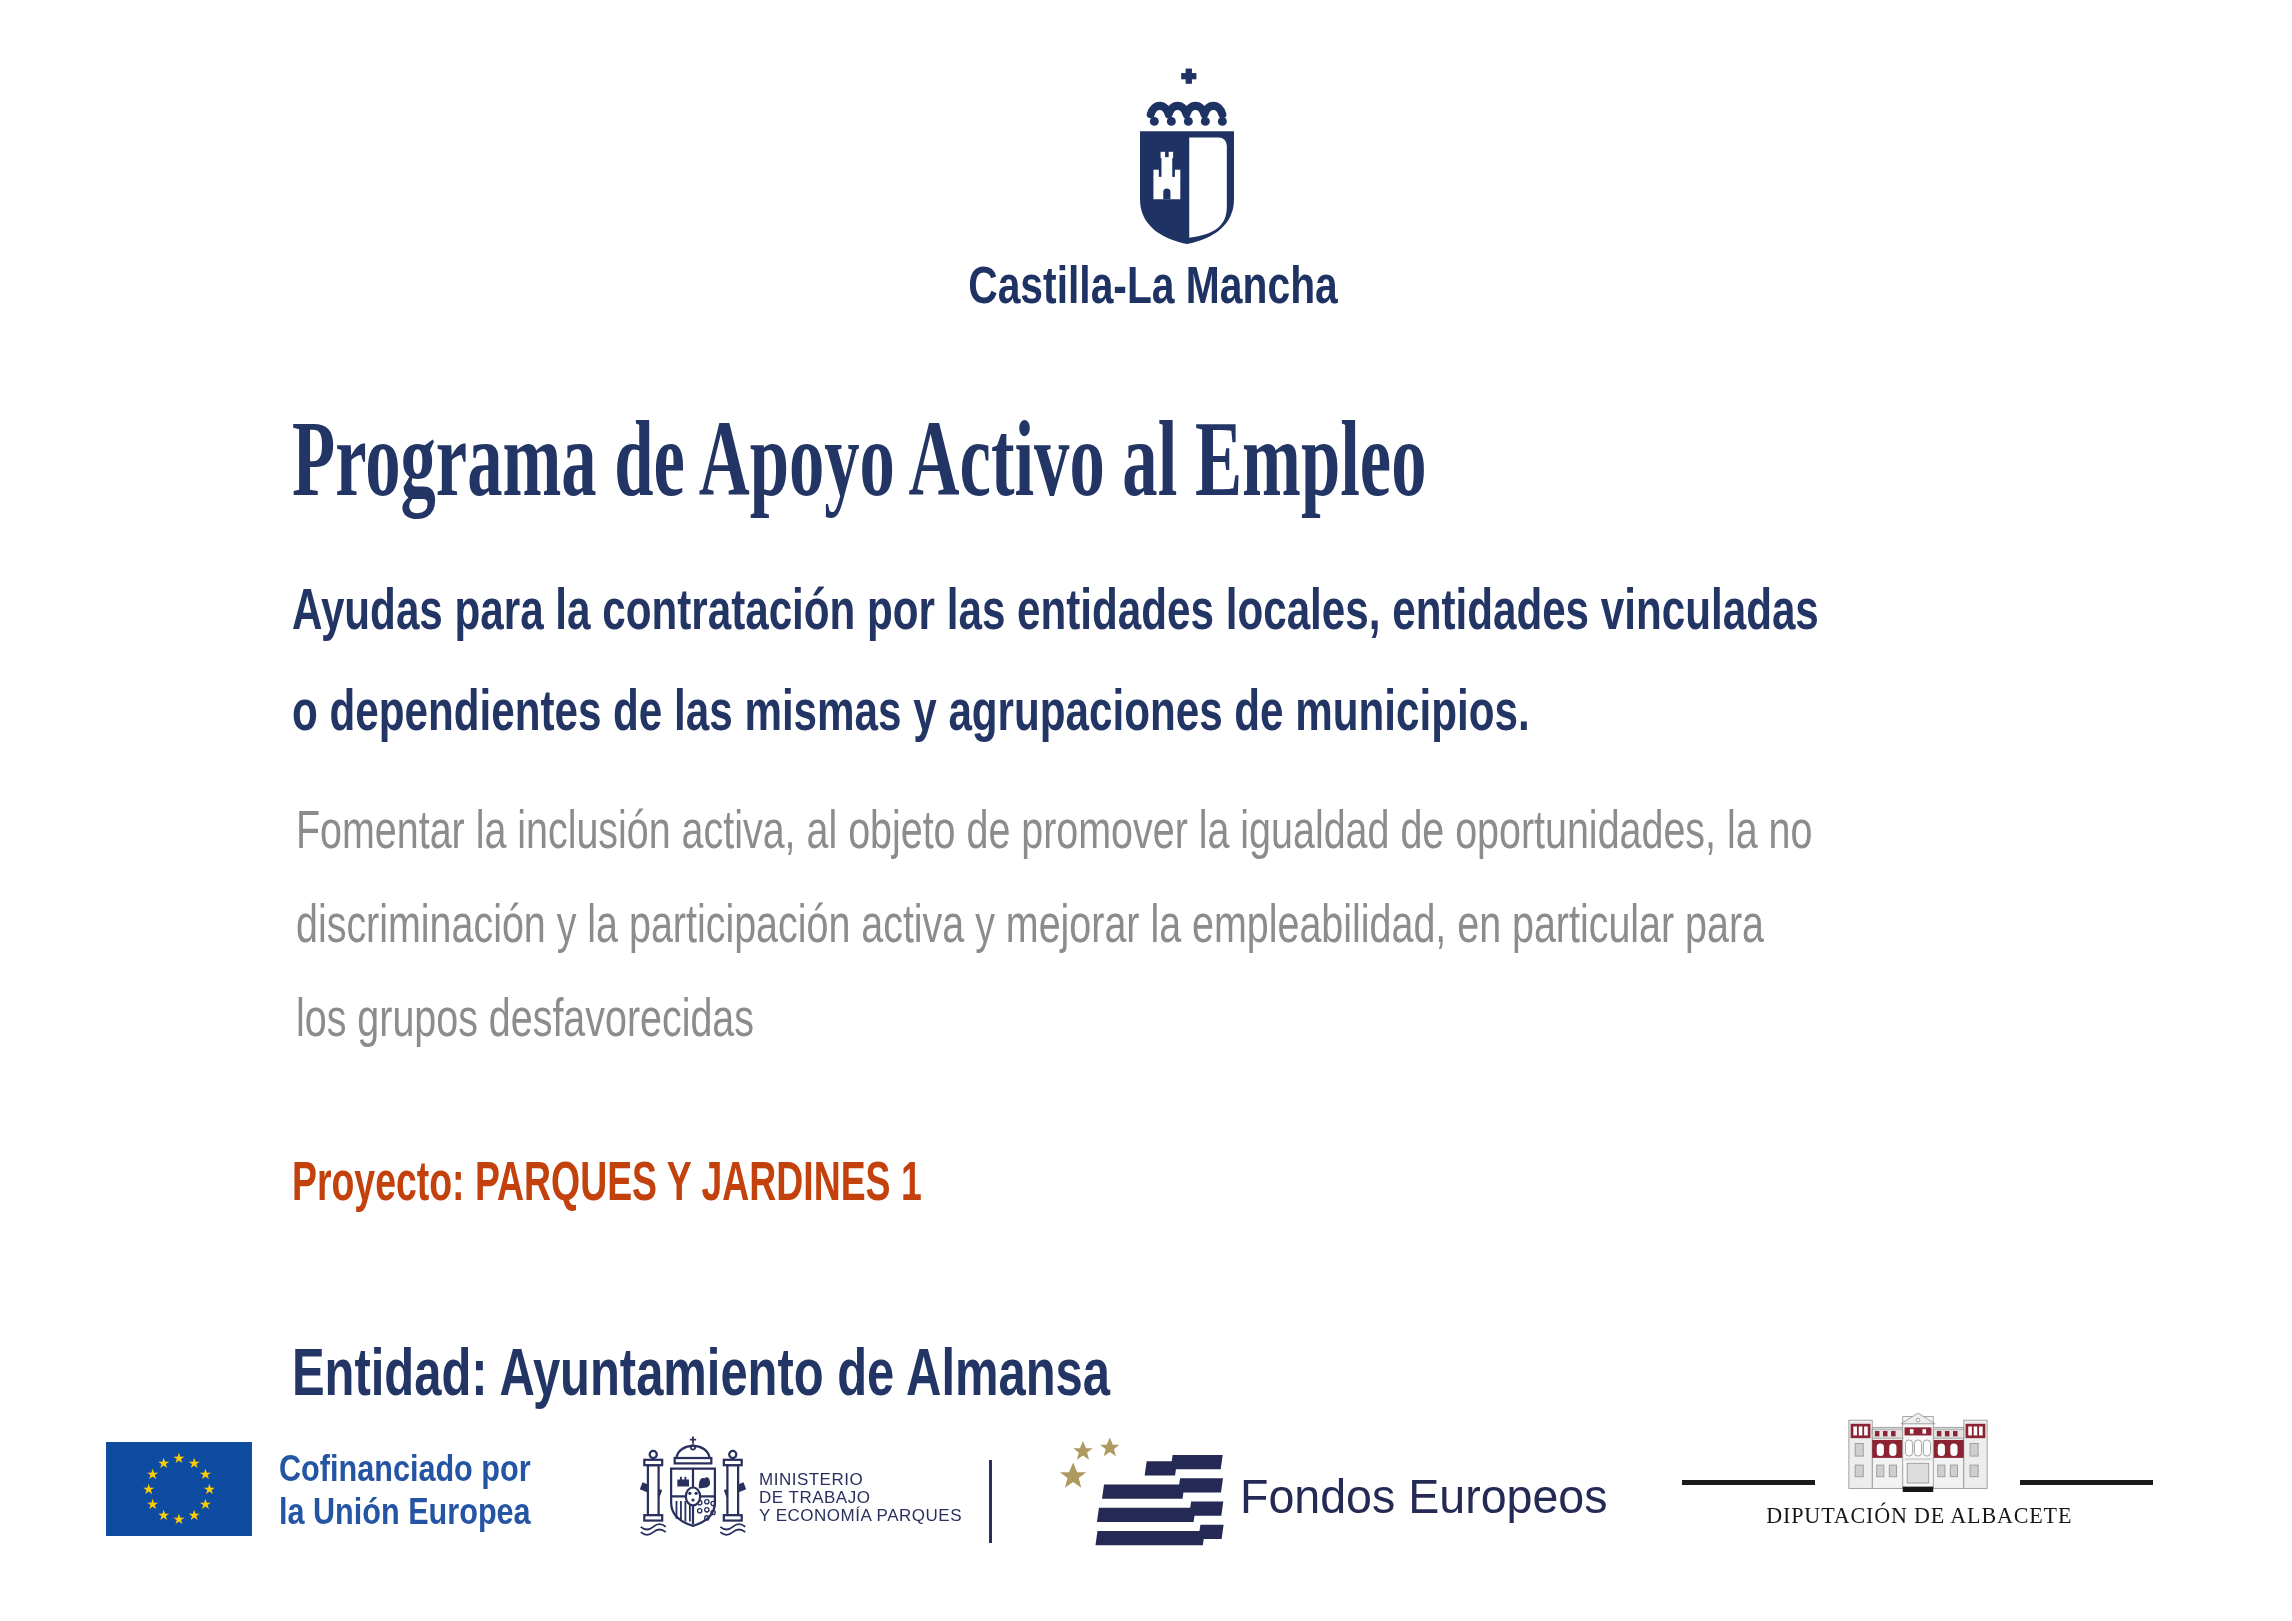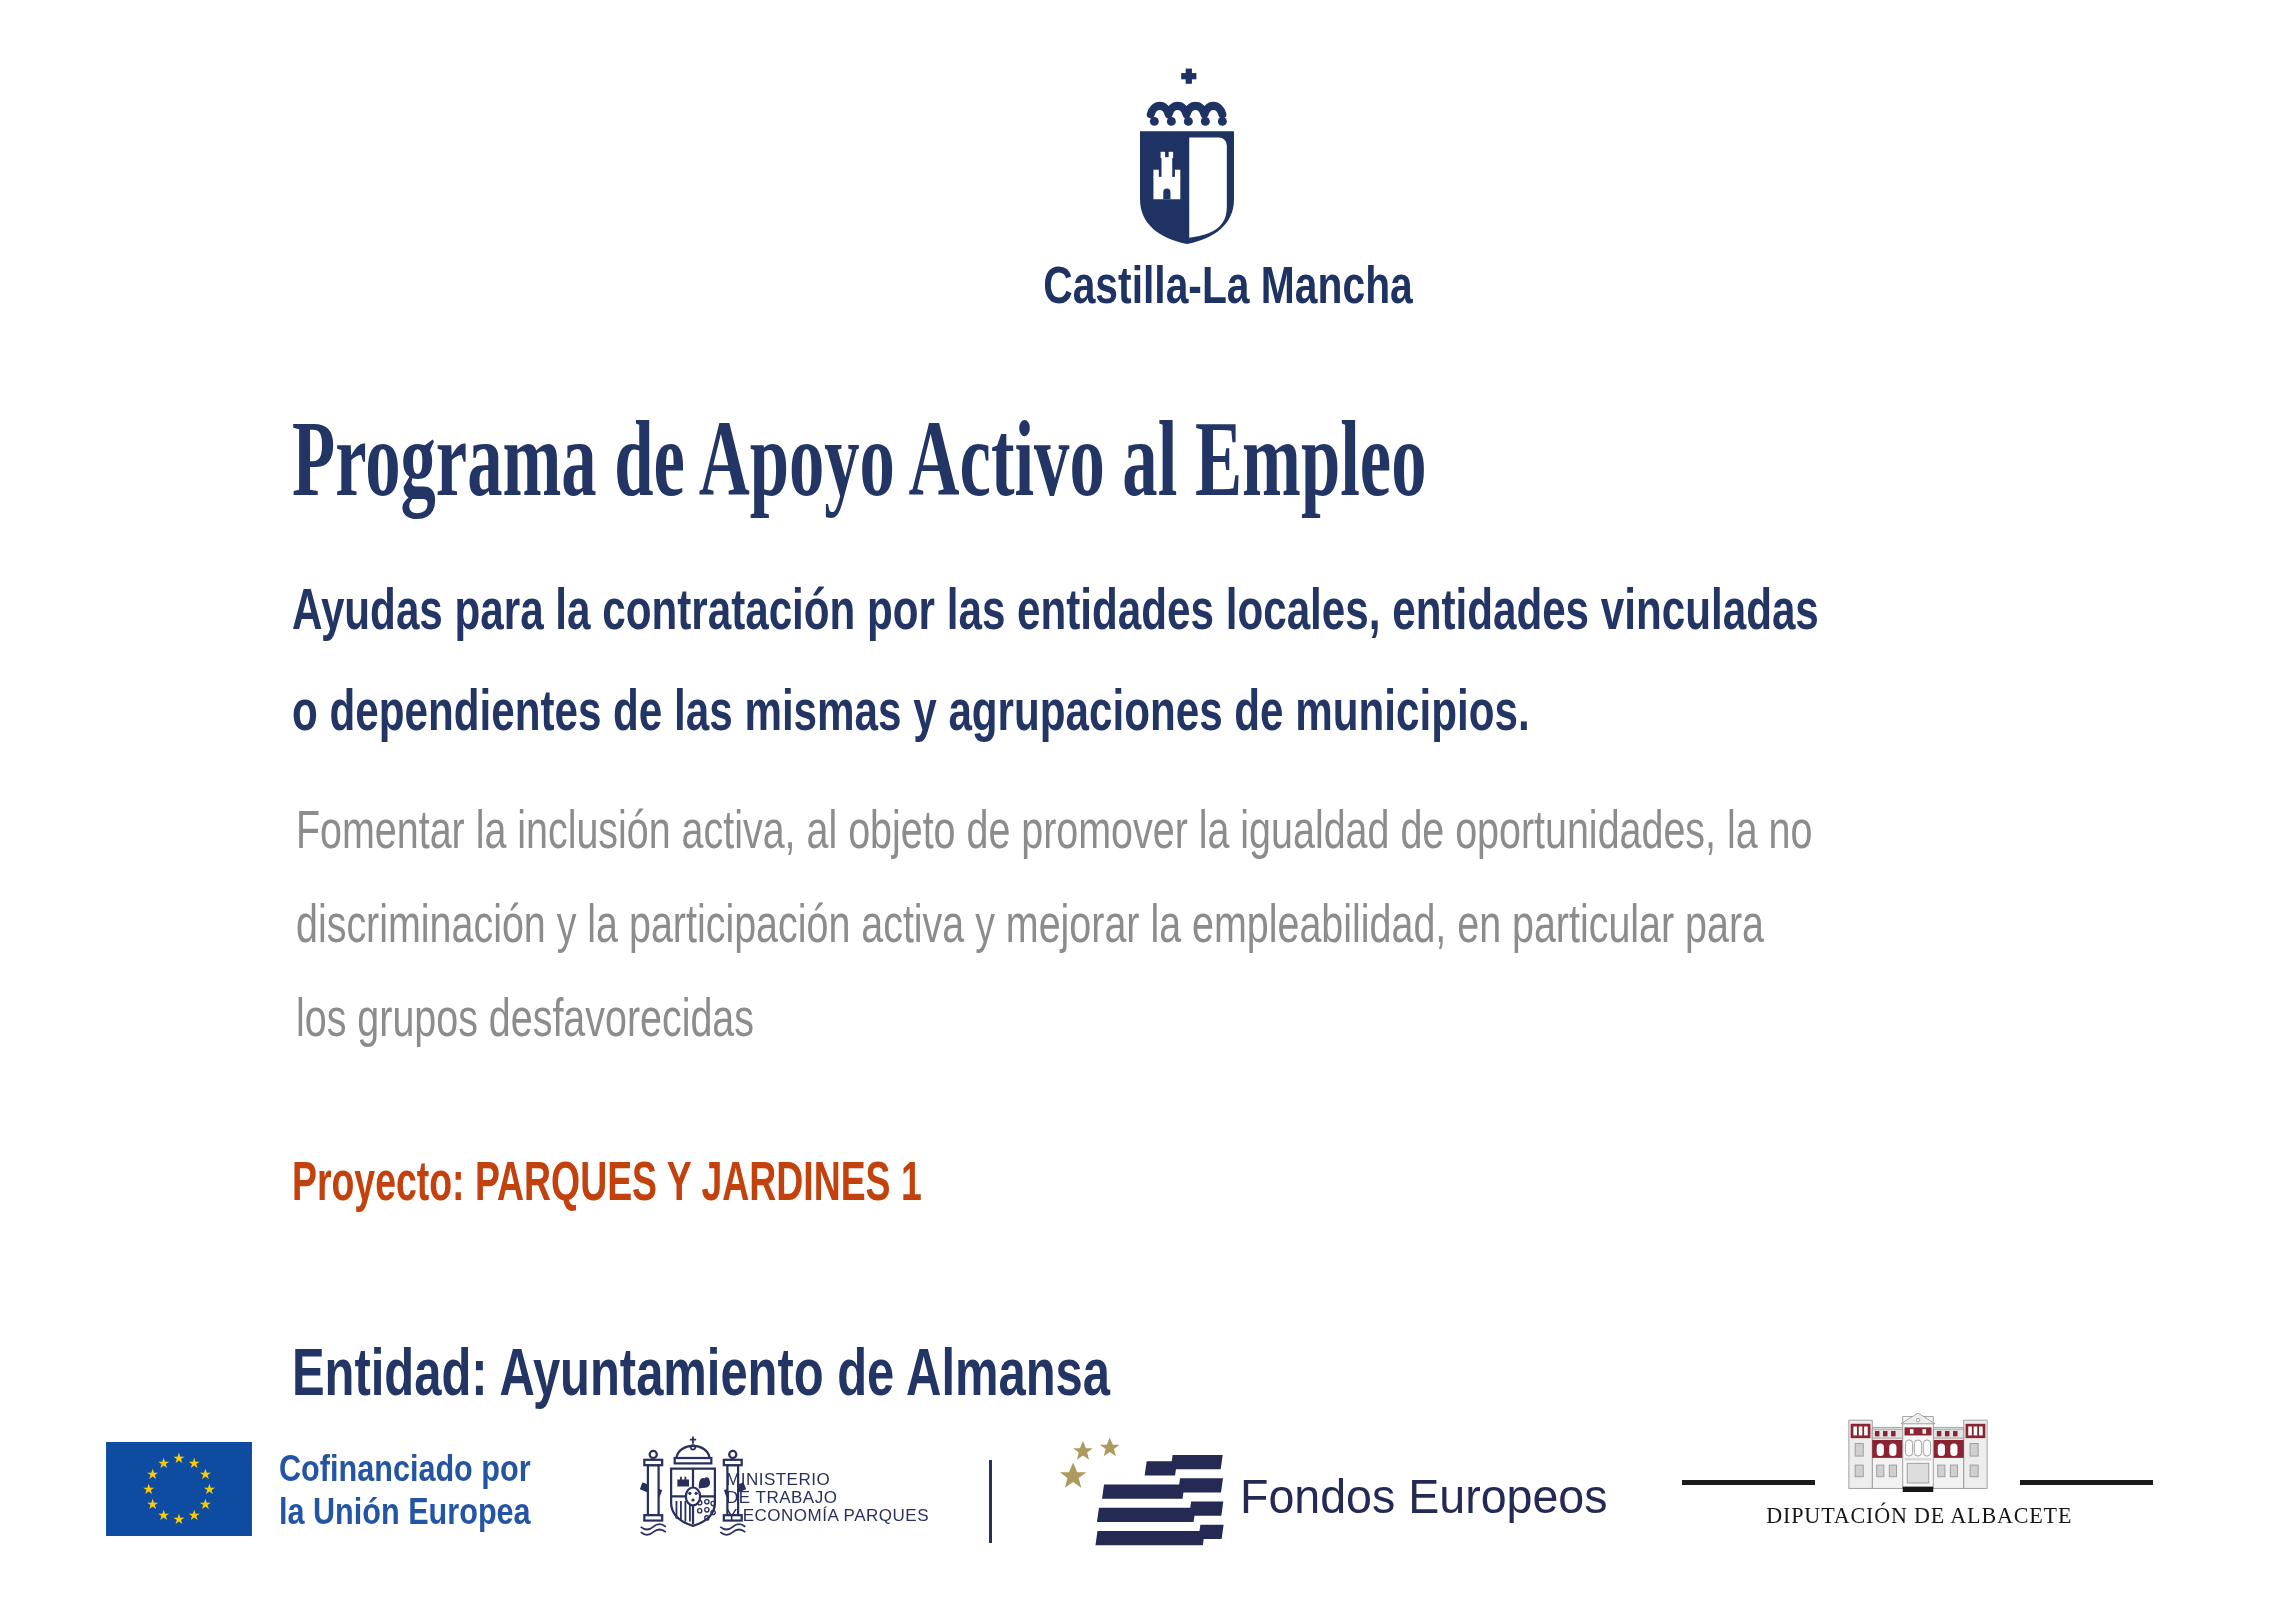--- a/index.html
+++ b/index.html
@@ -3,21 +3,21 @@
 <meta charset="utf-8">
 <style>
   html,body{margin:0;padding:0;background:#e9e9e9;}
   .page{position:relative;width:2293px;height:1621px;background:#ffffff;overflow:hidden;
         font-family:"Liberation Sans","DejaVu Sans",sans-serif;}
   .abs{position:absolute;}
   .sx{display:inline-block;white-space:nowrap;transform-origin:0 0;}
 
   
   .emblem{left:1140px;top:65px;width:94px;height:179px;}
-  .wordmark{left:922px;top:260px;width:537px;text-align:right;
+  .wordmark{left:922px;top:260px;width:537px;text-align:left;
             font-size:51px;font-weight:700;color:#1E3263;line-height:1;}
   .wordmark .sx{transform:scaleX(0.80);transform-origin:50% 0;}
 
   
   .title{left:292px;top:406px;font-size:107px;font-weight:700;color:#233564;line-height:1;font-family:Liberation Serif, serif;}
   .title .sx{transform:scaleX(0.66);}
   .subtitle{left:292px;font-size:57px;font-weight:700;color:#233564;line-height:1.1;}
   .subtitle .sx{transform:scaleX(0.74);}
   .sub1{top:578px;} .sub2{top:679px;}
   .desc{left:296px;font-size:54px;font-weight:400;color:#8C8C8C;line-height:1.1;}
@@ -26,21 +26,21 @@
   .project{left:292px;top:1154px;font-size:55px;font-weight:700;color:#c2410c;line-height:1;}
   .project .sx{transform:scaleX(0.68);}
   .entity{left:292px;top:1338px;font-size:67px;font-weight:700;color:#233564;line-height:1;}
   .entity .sx{transform:scaleX(0.73);}
 
   
   .eu-flag{left:106px;top:1442px;width:146px;height:94px;}
   .eu-text{left:279px;top:1447px;font-size:36px;font-weight:700;color:#2454A4;line-height:43px;}
   .eu-text .sx{transform:scaleX(0.85);}
   .arms{left:635px;top:1433px;width:116px;height:109px;}
-  .ministry-text{left:726px;top:1471px;font-size:17px;color:#29305E;line-height:18px;letter-spacing:0.5px;}
+  .ministry-text{left:759px;top:1471px;font-size:17px;color:#29305E;line-height:18px;letter-spacing:0.5px;}
   .divider{left:989px;top:1460px;width:2.7px;height:83px;background:#29305E;}
   .fondos-icon{left:1057px;top:1437px;width:170px;height:112px;}
   .fondos-text{left:1240px;top:1473px;font-size:48px;font-weight:400;color:#252A54;line-height:1;}
   .fondos-text .sx{transform:scaleX(0.97);}
   .dipu-building{left:1847px;top:1413px;width:142px;height:79px;}
   .dipu-line{top:1480px;width:133px;height:4.5px;background:#1A1A1A;}
   .dipu-line-left{left:1682px;} .dipu-line-right{left:2020px;}
   .dipu-text{left:1651px;top:1503px;width:537px;text-align:center;
              font-family:"Liberation Serif","DejaVu Serif",serif;
              font-size:24px;color:#161616;letter-spacing:0.9px;line-height:1;}

